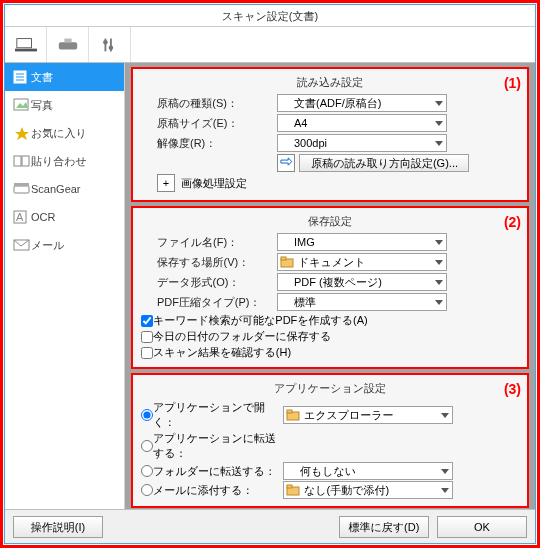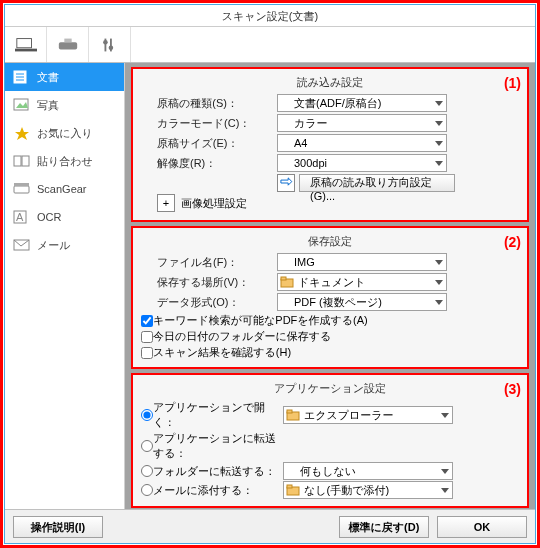--- a/index.html
+++ b/index.html
@@ -5,21 +5,21 @@
 * { box-sizing: border-box; margin: 0; padding: 0; font-family: "Meiryo UI", "MS PGothic", sans-serif; font-size: 11px; }
 body { background: #fff; }
 .outer { border: 3px solid #ff0000; width: 540px; height: 548px; position: relative; }
 .window { position: absolute; inset: 1px; background: #a3a3a3; border: 1px solid #4aa8e0; }
 .titlebar { background: #fff; height: 22px; line-height: 22px; text-align: center; color: #333; border-bottom: 1px solid #ccc; }
 .toolbar { height: 36px; background: #fff; display: flex; border-bottom: 1px solid #c0c0c0; }
 .tool { width: 42px; display: flex; align-items: center; justify-content: center; border-right: 1px solid #e0e0e0; }
 .tool svg { width: 22px; height: 18px; }
 .body { display: flex; height: calc(100% - 22px - 36px - 34px); }
 .sidebar { width: 120px; background: #fff; border-right: 1px solid #d0d0d0; }
-.side-item { display: flex; align-items: center; gap: 6px; padding: 6px 8px; color: #444; }
+.side-item { display: flex; align-items: center; padding: 6px 8px; color: #444; }
 .side-item.active { background: #2196f3; color: #fff; }
 .side-item .ico { width: 18px; height: 16px; display: flex; align-items: center; justify-content: center; }
 .side-item .ico svg { width: 18px; height: 14px; }
 .main { flex: 1; padding: 4px 6px 4px 6px; overflow: hidden; position: relative; }
 .section { border: 2px solid #ff0000; background: #f6f6f6; margin-bottom: 4px; padding: 6px 8px 6px 8px; position: relative; }
 .section-title { color: #333; margin-bottom: 4px; text-align: center; }
 .row { display: flex; align-items: center; margin: 2px 16px; gap: 0; min-height: 18px; }
 .row .lab { width: 120px; color: #222; white-space: nowrap; }
 .sel, .inp, .btn { height: 18px; border: 1px solid #a0a0a0; background: #fff; font-size: 11px; padding: 0 4px; }
 .btn { background: linear-gradient(#fff,#e8e8e8); padding: 0 10px; }
@@ -29,21 +29,21 @@
 .chk input { width: 12px; height: 12px; }
 .radio { display: flex; align-items: center; gap: 0; margin: 1px 0; }
 .radio input { width: 12px; height: 12px; }
 .radio .lab2 { width: 130px; }
 .select-wrap { position: relative; display: inline-flex; align-items: center; width: 170px; height: 18px; border: 1px solid #a0a0a0; background: #fff; padding: 0 14px 0 16px; }
 .select-wrap .arrow { position: absolute; right: 2px; top: 3px; width: 10px; height: 10px; }
 .select-wrap.withicon { padding-left: 20px; }
 .select-wrap .sico { position: absolute; left: 2px; top: 1px; width: 14px; height: 14px; display:flex; align-items:center; justify-content:center; }
 .footer { position: absolute; bottom: 0; left: 0; right: 0; height: 34px; border-top: 1px solid #c0c0c0; background: #f0f0f0; display: flex; align-items: center; padding: 0 8px; gap: 8px; }
 .footer .spacer { flex: 1; }
-.footer .fbtn { height: 22px; min-width: 90px; border: 1px solid #a0a0a0; background: linear-gradient(#fff,#e8e8e8); text-align:center; line-height:20px;font-weight:bold; }
+.footer .fbtn { height: 22px; min-width: 90px; border: 1px solid #a0a0a0; background: linear-gradient(#fff,#e8e8e8); text-align:center; line-height:20px; }
 .sw-arrow { width: 22px; height: 16px; }
 </style>
 </head>
 <body>
 
 <div class="outer">
 <div class="window">
 
 <div class="titlebar">スキャン設定(文書)</div>
 
@@ -146,29 +146,20 @@
       <div class="row">
         <div class="lab">原稿の種類(S)：</div>
         <div class="select-wrap">
           <span>文書(ADF/原稿台)</span>
           <svg class="arrow" viewBox="0 0 10 10">
                   <polygon points="1,3 9,3 5,8" fill="#555"></polygon>
                 </svg>
         </div>
       </div>
       <div class="row">
-        <div class="lab">カラーモード(C)：</div>
-        <div class="select-wrap">
-          <span>カラー</span>
-          <svg class="arrow" viewBox="0 0 10 10">
-                  <polygon points="1,3 9,3 5,8" fill="#555"></polygon>
-                </svg>
-        </div>
-      </div>
-      <div class="row">
         <div class="lab">原稿サイズ(E)：</div>
         <div class="select-wrap">
           <span>A4</span>
           <svg class="arrow" viewBox="0 0 10 10">
                   <polygon points="1,3 9,3 5,8" fill="#555"></polygon>
                 </svg>
         </div>
       </div>
       <div class="row">
         <div class="lab">解像度(R)：</div>
@@ -179,21 +170,21 @@
                 </svg>
         </div>
       </div>
       <div class="row">
         <div class="lab"></div>
         <span class="mini" style="margin-right:4px;">
           <svg class="sw-arrow" viewBox="0 0 22 16">
                   <path d="M4 4 h10 v-3 l5 5 -5 5 v-3 h-10 z" fill="none" stroke="#06c" stroke-width="1.3"></path>
                 </svg>
         </span>
-        <button class="btn" style="width:156px;text-align:left">原稿の読み取り方向設定(G)...</button>
+        <button class="btn" style="width:170px;text-align:right">原稿の読み取り方向設定(G)...</button>
       </div>
       <div class="row">
         <span class="mini">+</span>
         <span style="margin-left:6px">画像処理設定</span>
       </div>
     </div>
 
     <div class="section">
       <div class="callout">(2)</div>
       <div class="section-title">保存設定</div>
@@ -218,20 +209,29 @@
           <span>ドキュメント</span>
           <svg class="arrow" viewBox="0 0 10 10">
                   <polygon points="1,3 9,3 5,8" fill="#555"></polygon>
                 </svg>
         </div>
       </div>
       <div class="row">
         <div class="lab">データ形式(O)：</div>
         <div class="select-wrap">
           <span>PDF (複数ページ)</span>
+          <svg class="arrow" viewBox="0 0 10 10">
+                  <polygon points="1,3 9,3 5,8" fill="#555"></polygon>
+                </svg>
+        </div>
+      </div>
+      <div class="row">
+        <div class="lab">PDF圧縮タイプ(P)：</div>
+        <div class="select-wrap">
+          <span>標準</span>
           <svg class="arrow" viewBox="0 0 10 10">
                   <polygon points="1,3 9,3 5,8" fill="#555"></polygon>
                 </svg>
         </div>
       </div>
       <div class="chk">
         <input type="checkbox" checked="" style="">
         <span>キーワード検索が可能なPDFを作成する(A)</span>
       </div>
       <div class="chk">

